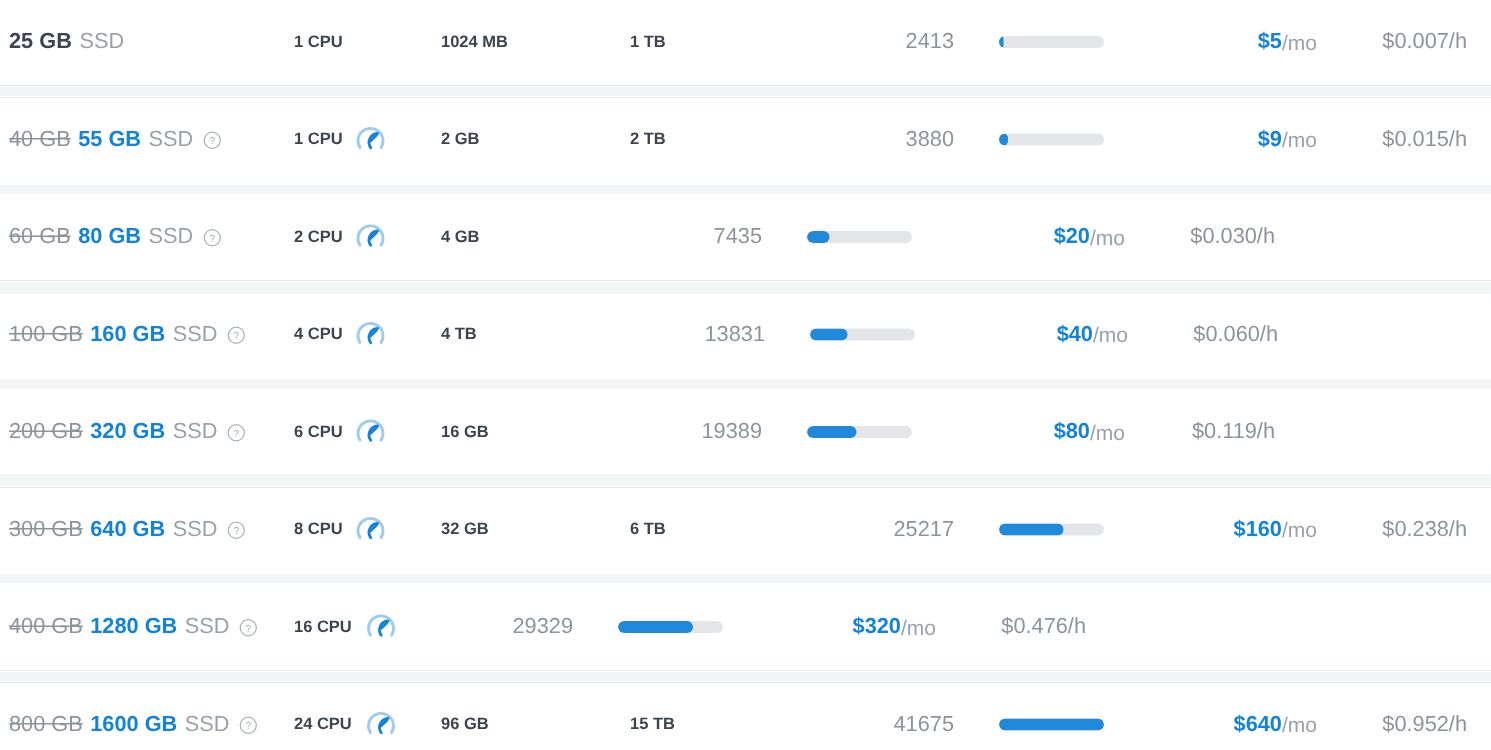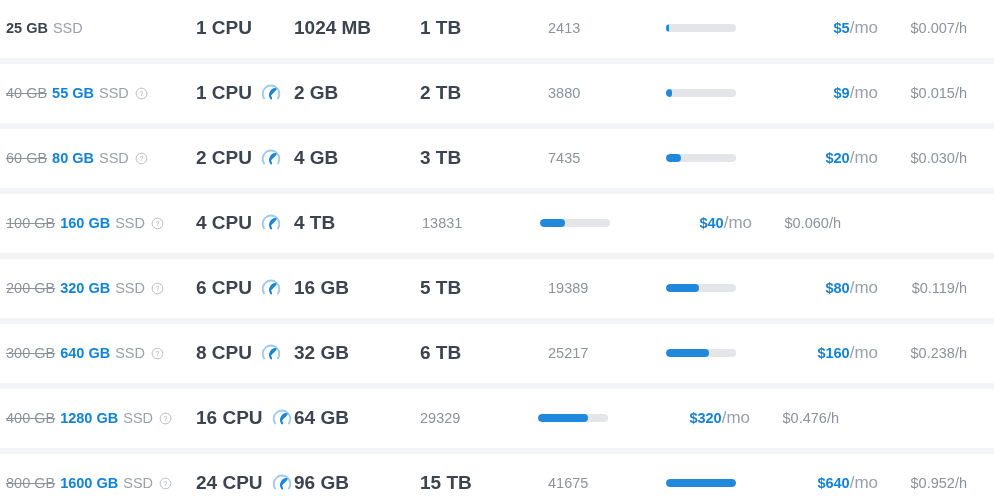--- a/index.html
+++ b/index.html
@@ -43,24 +43,24 @@
   .col {
     box-sizing: border-box;
     display: flex;
     align-items: center;
     white-space: nowrap;
   }
   .col-disk      { width: 196px; padding-left: 6px; }
   .col-cpu       { width: 98px;  padding-left: 0px; }
   .col-memory    { width: 126px; }
   .col-transfer  { width: 128px; }
-  .col-bandwidth { width: 100px; padding-right: 12px; }
+  .col-bandwidth { width: 100px; justify-content: flex-end; padding-right: 12px; }
   .col-meter     { width: 120px; padding-left: 18px; }
   .col-price     { width: 120px; justify-content: flex-end; padding-right: 10px; }
-  .col-hourly    { width: 106px; justify-content: flex-end; padding-right: 27px; }
+  .col-hourly    { width: 106px; justify-content: flex-end; padding-right: 16px; }
 
   
   .strike {
     color: #8c939c;
     text-decoration: line-through;
     font-size: 14.5px;
     font-weight: 400;
     margin-right: 5px;
   }
   .disk-new {
@@ -80,41 +80,41 @@
     font-size: 14.5px;
     font-weight: 400;
   }
   .help-icon {
     margin-left: 6px;
     display: inline-flex;
     align-items: center;
   }
   .cpu-text, .mem-text, .transfer-text {
     color: #3c4450;
-    font-size: 19px;
+    font-size: 11px;
     font-weight: 700;
   }
   .gauge-icon {
     margin-left: 9px;
     display: inline-flex;
     align-items: center;
   }
   .bandwidth-text {
     color: #8c939c;
     font-size: 14.5px;
     font-weight: 400;
   }
   .price-amount {
     color: #1283d8;
     font-size: 14.5px;
     font-weight: 700;
   }
   .price-unit {
     color: #9aa1aa;
-    font-size: 17px;
+    font-size: 14px;
     font-weight: 400;
   }
   .hourly-text {
     color: #8c939c;
     font-size: 14.5px;
     font-weight: 400;
   }
 
   
   .meter-track {
@@ -229,23 +229,20 @@
           <svg width="20" height="20" viewBox="0 0 24 24" fill="none">
             <path d="M3.6 18.5 A10 10 0 1 1 20.4 18.5" stroke="#9ecbef" stroke-width="2.3" stroke-linecap="round" fill="none"></path>
             <path d="M12.2 18.6 A7.2 7.2 0 0 1 17.6 7.2" stroke="#1283d8" stroke-width="2.3" stroke-linecap="round" fill="none"></path>
             <path d="M12 13.2 L16.8 8.6" stroke="#1283d8" stroke-width="2.1" stroke-linecap="round"></path>
           </svg>
         </span>
       </div>
       <div class="col col-memory">
         <span class="mem-text">4 GB</span>
       </div>
-      <div class="col col-transfer">
-        <span class="transfer-text">3 TB</span>
-      </div>
       <div class="col col-bandwidth">
         <span class="bandwidth-text">7435</span>
       </div>
       <div class="col col-meter">
         <div class="meter-track">
           <div class="meter-fill" style="width:21%"></div>
         </div>
       </div>
       <div class="col col-price">
         <span class="price-amount">$20</span>
@@ -316,23 +313,20 @@
           <svg width="20" height="20" viewBox="0 0 24 24" fill="none">
             <path d="M3.6 18.5 A10 10 0 1 1 20.4 18.5" stroke="#9ecbef" stroke-width="2.3" stroke-linecap="round" fill="none"></path>
             <path d="M12.2 18.6 A7.2 7.2 0 0 1 17.6 7.2" stroke="#1283d8" stroke-width="2.3" stroke-linecap="round" fill="none"></path>
             <path d="M12 13.2 L16.8 8.6" stroke="#1283d8" stroke-width="2.1" stroke-linecap="round"></path>
           </svg>
         </span>
       </div>
       <div class="col col-memory">
         <span class="mem-text">16 GB</span>
       </div>
-      <div class="col col-transfer">
-        <span class="transfer-text">5 TB</span>
-      </div>
       <div class="col col-bandwidth">
         <span class="bandwidth-text">19389</span>
       </div>
       <div class="col col-meter">
         <div class="meter-track">
           <div class="meter-fill" style="width:47%"></div>
         </div>
       </div>
       <div class="col col-price">
         <span class="price-amount">$80</span>
@@ -403,23 +397,20 @@
       <div class="col col-cpu">
         <span class="cpu-text">16 CPU</span>
         <span class="gauge-icon">
           <svg width="20" height="20" viewBox="0 0 24 24" fill="none">
             <path d="M3.6 18.5 A10 10 0 1 1 20.4 18.5" stroke="#9ecbef" stroke-width="2.3" stroke-linecap="round" fill="none"></path>
             <path d="M12.2 18.6 A7.2 7.2 0 0 1 17.6 7.2" stroke="#1283d8" stroke-width="2.3" stroke-linecap="round" fill="none"></path>
             <path d="M12 13.2 L16.8 8.6" stroke="#1283d8" stroke-width="2.1" stroke-linecap="round"></path>
           </svg>
         </span>
       </div>
-      <div class="col col-memory">
-        <span class="mem-text">64 GB</span>
-      </div>
       <div class="col col-bandwidth">
         <span class="bandwidth-text">29329</span>
       </div>
       <div class="col col-meter">
         <div class="meter-track">
           <div class="meter-fill" style="width:71%"></div>
         </div>
       </div>
       <div class="col col-price">
         <span class="price-amount">$320</span>

